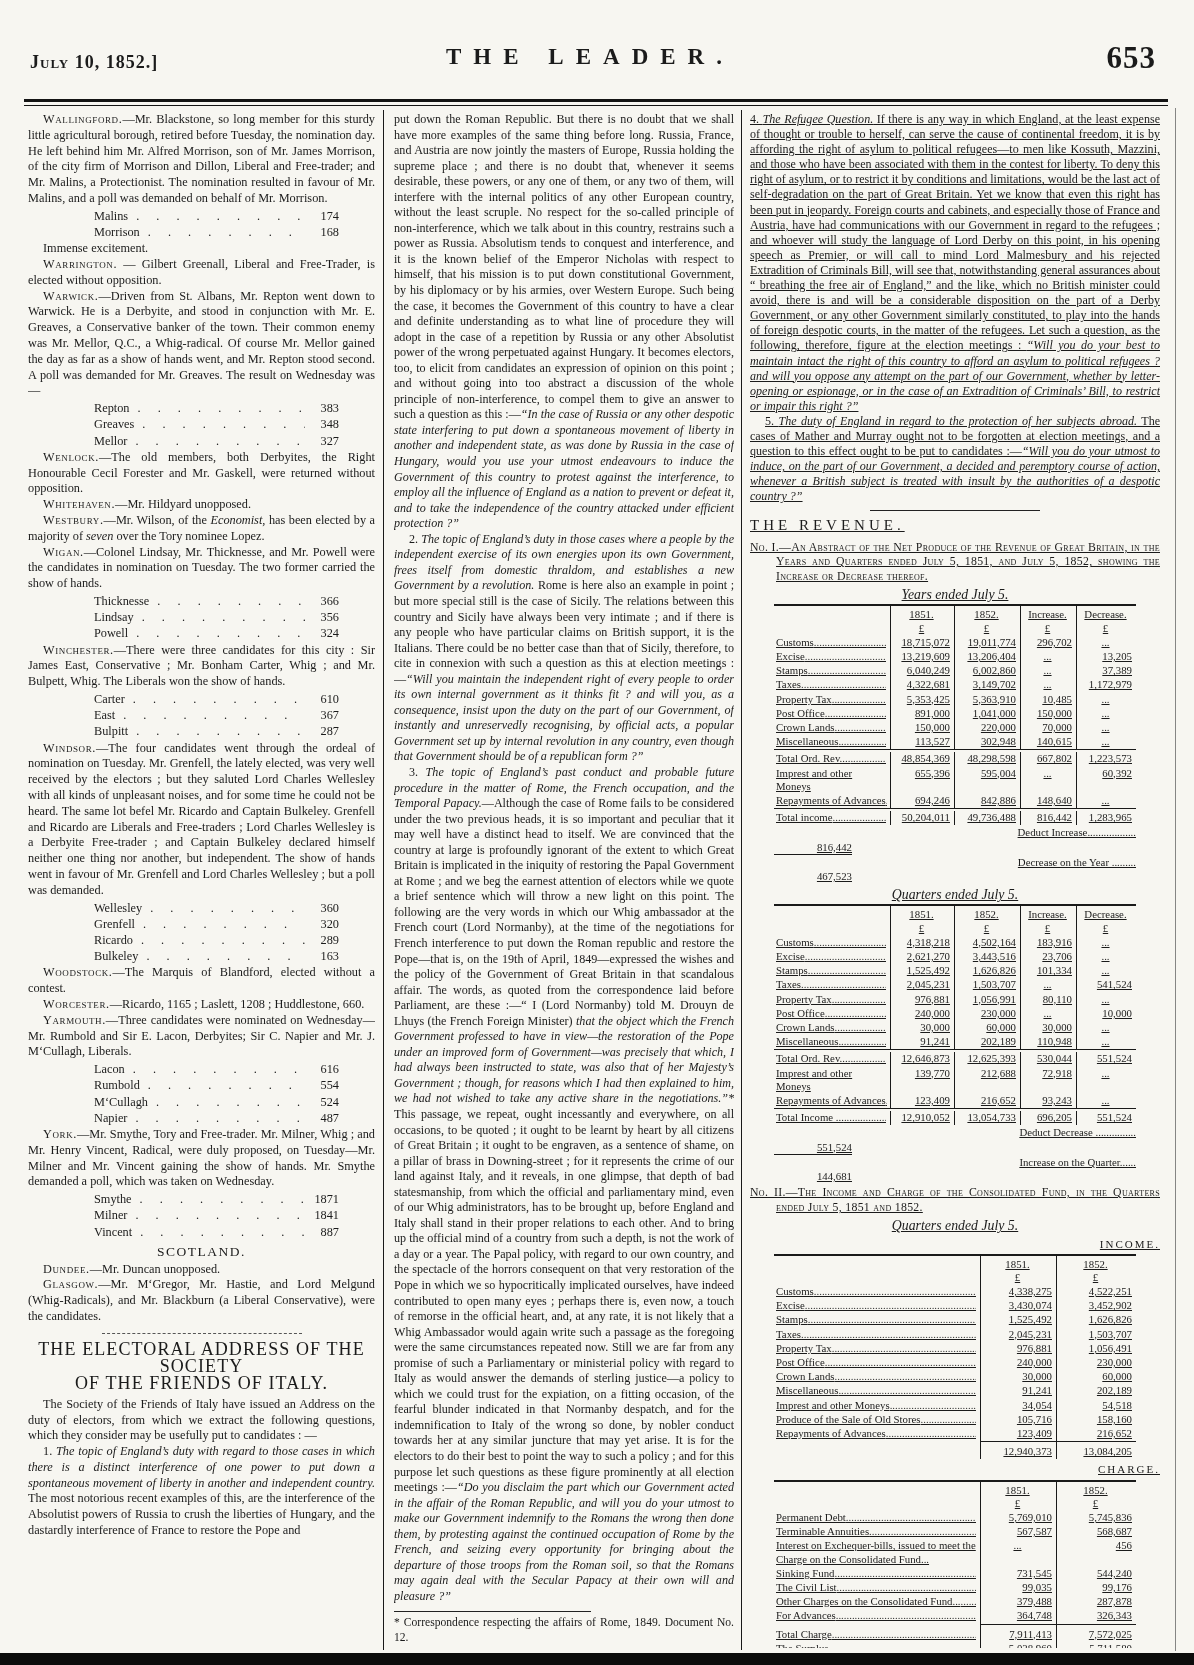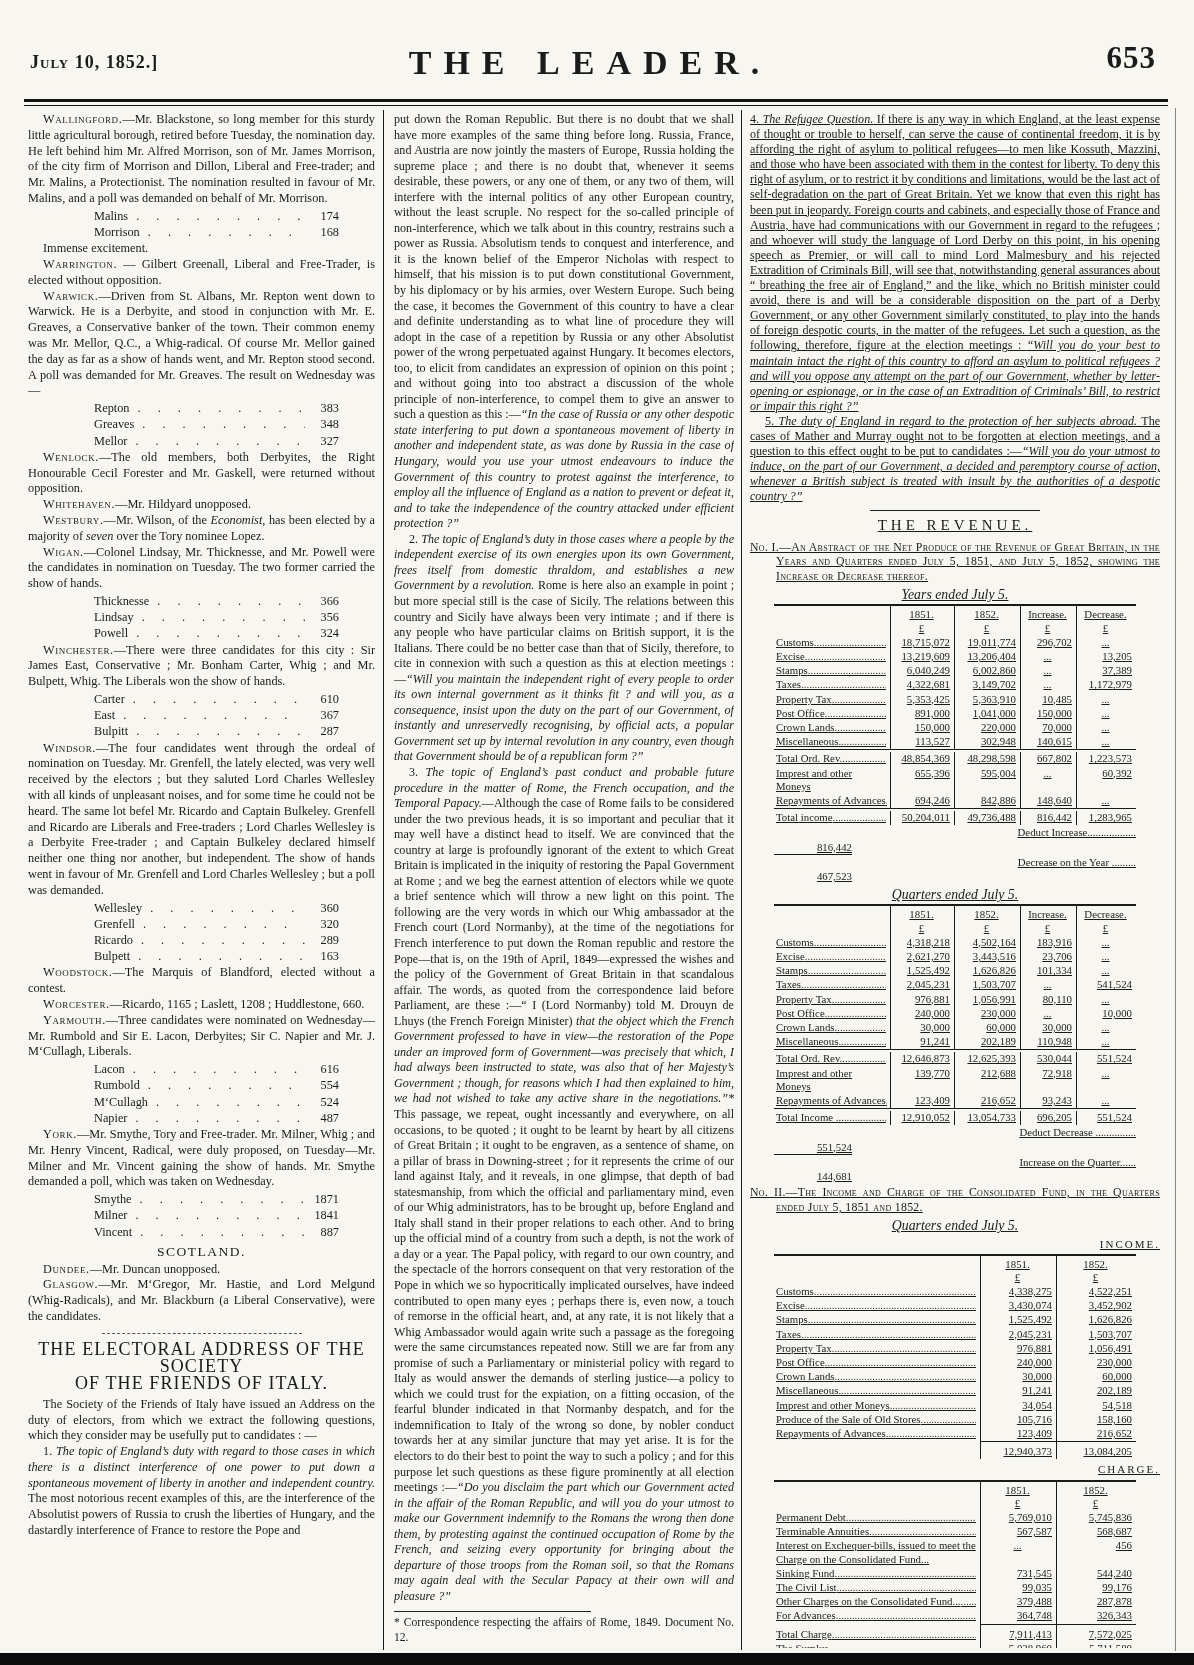--- a/index.html
+++ b/index.html
@@ -3,21 +3,21 @@
 <meta charset="utf-8">
 <style>
   html,body{margin:0;padding:0;}
   body{
     width:1194px;height:1665px;position:relative;overflow:hidden;
     background:#f7f6f1;color:#1b1b1b;
     font-family:"Liberation Serif","DejaVu Serif",serif;
   }
   
   .mast-date{position:absolute;left:30px;top:52px;font-size:18px;font-variant:small-caps;letter-spacing:1px;font-weight:bold;}
-  .mast-title{position:absolute;left:350px;top:44px;width:480px;text-align:center;font-size:34px;font-weight:bold;letter-spacing:12px;}
+  .mast-title{position:absolute;left:350px;top:44px;width:480px;text-align:center;font-size:23px;font-weight:bold;letter-spacing:12px;}
   .mast-page{position:absolute;right:38px;top:40px;font-size:31px;font-weight:bold;letter-spacing:1px;}
   .head-rule{position:absolute;left:24px;right:26px;top:99px;height:3px;border-top:3px solid #141414;border-bottom:1px solid #141414;}
   .vrule{position:absolute;top:110px;height:1540px;width:1px;background:#191919;}
   #vrule1{left:383px;} #vrule2{left:741px;}
   .bottom-bar{position:absolute;left:0;right:0;bottom:0;height:12px;background:#0c0c0c;}
   .right-edge{position:absolute;right:18px;top:108px;bottom:14px;width:1px;background:#2a2a2a;opacity:.55;}
 
   
   .col{position:absolute;top:112px;height:1536px;overflow:hidden;text-align:justify;}
   #col-left{left:28px;width:347px;font-size:12.3px;line-height:15.8px;}
@@ -34,21 +34,21 @@
   .poll-dots{flex:1;overflow:hidden;white-space:nowrap;padding:0 8px;letter-spacing:7px;color:#222;}
   .poll-val{min-width:34px;text-align:right;}
 
   .center-sc{font-variant:small-caps;text-align:center;font-size:13.5px;letter-spacing:1.5px;margin:4px 0 2px;text-indent:0;}
   .h2{font-size:18px;text-align:center;letter-spacing:1.1px;margin:7px 0 5px;line-height:17px;text-indent:0;}
   .hr-dash{width:200px;border-top:1px dashed #555;margin:8px auto 5px;}
   .hr-short{width:170px;border-top:1px solid #222;margin:6px auto 5px;}
   .fn-rule{width:58%;border-top:1px solid #222;margin:6px 0 3px;}
   .footnote{font-size:11.6px;}
 
-  .rev-head{text-align:center;font-size:15px;letter-spacing:4px;margin:7px 0 6px;text-indent:0;}
+  .rev-head{font-size:15px;letter-spacing:4px;margin:7px 0 6px;text-indent:0;}
   .cap{font-variant:small-caps;font-size:11.8px;line-height:14.6px;margin:2px 0 2px;padding-left:26px;text-indent:-26px;letter-spacing:.3px;}
   .ititle{text-align:center;font-style:italic;font-size:13.8px;margin:4px 0 2px;text-indent:0;}
   .sctitle{font-variant:small-caps;text-align:right;font-size:11px;letter-spacing:2px;margin:3px 0 1px;text-indent:0;}
 
   .t4,.t2{width:362px;margin:2px auto 0;border-top:2px solid #1a1a1a;font-size:10.8px;line-height:13.2px;text-align:left;}
   .t4{display:grid;grid-template-columns:116px 64px 66px 56px 60px;}
   .t2{display:grid;grid-template-columns:206px 76px 80px;}
   .t2.bottom{border-bottom:4px double #1a1a1a;}
   .tc{padding:0 4px 1px 2px;}
   .tval{text-align:right;border-left:1px solid #1a1a1a;}
@@ -156,21 +156,21 @@
         <span class="poll-name">Grenfell</span>
         <span class="poll-dots">. . . . . . . . . .</span>
         <span class="poll-val">320</span>
       </div>
       <div class="poll-row">
         <span class="poll-name">Ricardo</span>
         <span class="poll-dots">. . . . . . . . . .</span>
         <span class="poll-val">289</span>
       </div>
       <div class="poll-row">
-        <span class="poll-name">Bulpett</span>
+        <span class="poll-name">Bulkeley</span>
         <span class="poll-dots">. . . . . . . . . .</span>
         <span class="poll-val">163</span>
       </div>
     </div>
     <p class="par"><span class="s-sc">Woodstock.</span><span>—The Marquis of Blandford, elected without a contest.</span></p>
     <p class="par"><span class="s-sc">Worcester.</span><span>—Ricardo, 1165 ; Laslett, 1208 ; Huddlestone, 660.</span></p>
     <p class="par"><span class="s-sc">Yarmouth.</span><span>—Three candidates were nominated on Wednesday—Mr. Rumbold and Sir E. Lacon, Derbyites; Sir C. Napier and Mr. J. M‘Cullagh, Liberals.</span></p>
     <div class="poll">
       <div class="poll-row">
         <span class="poll-name">Lacon</span>

